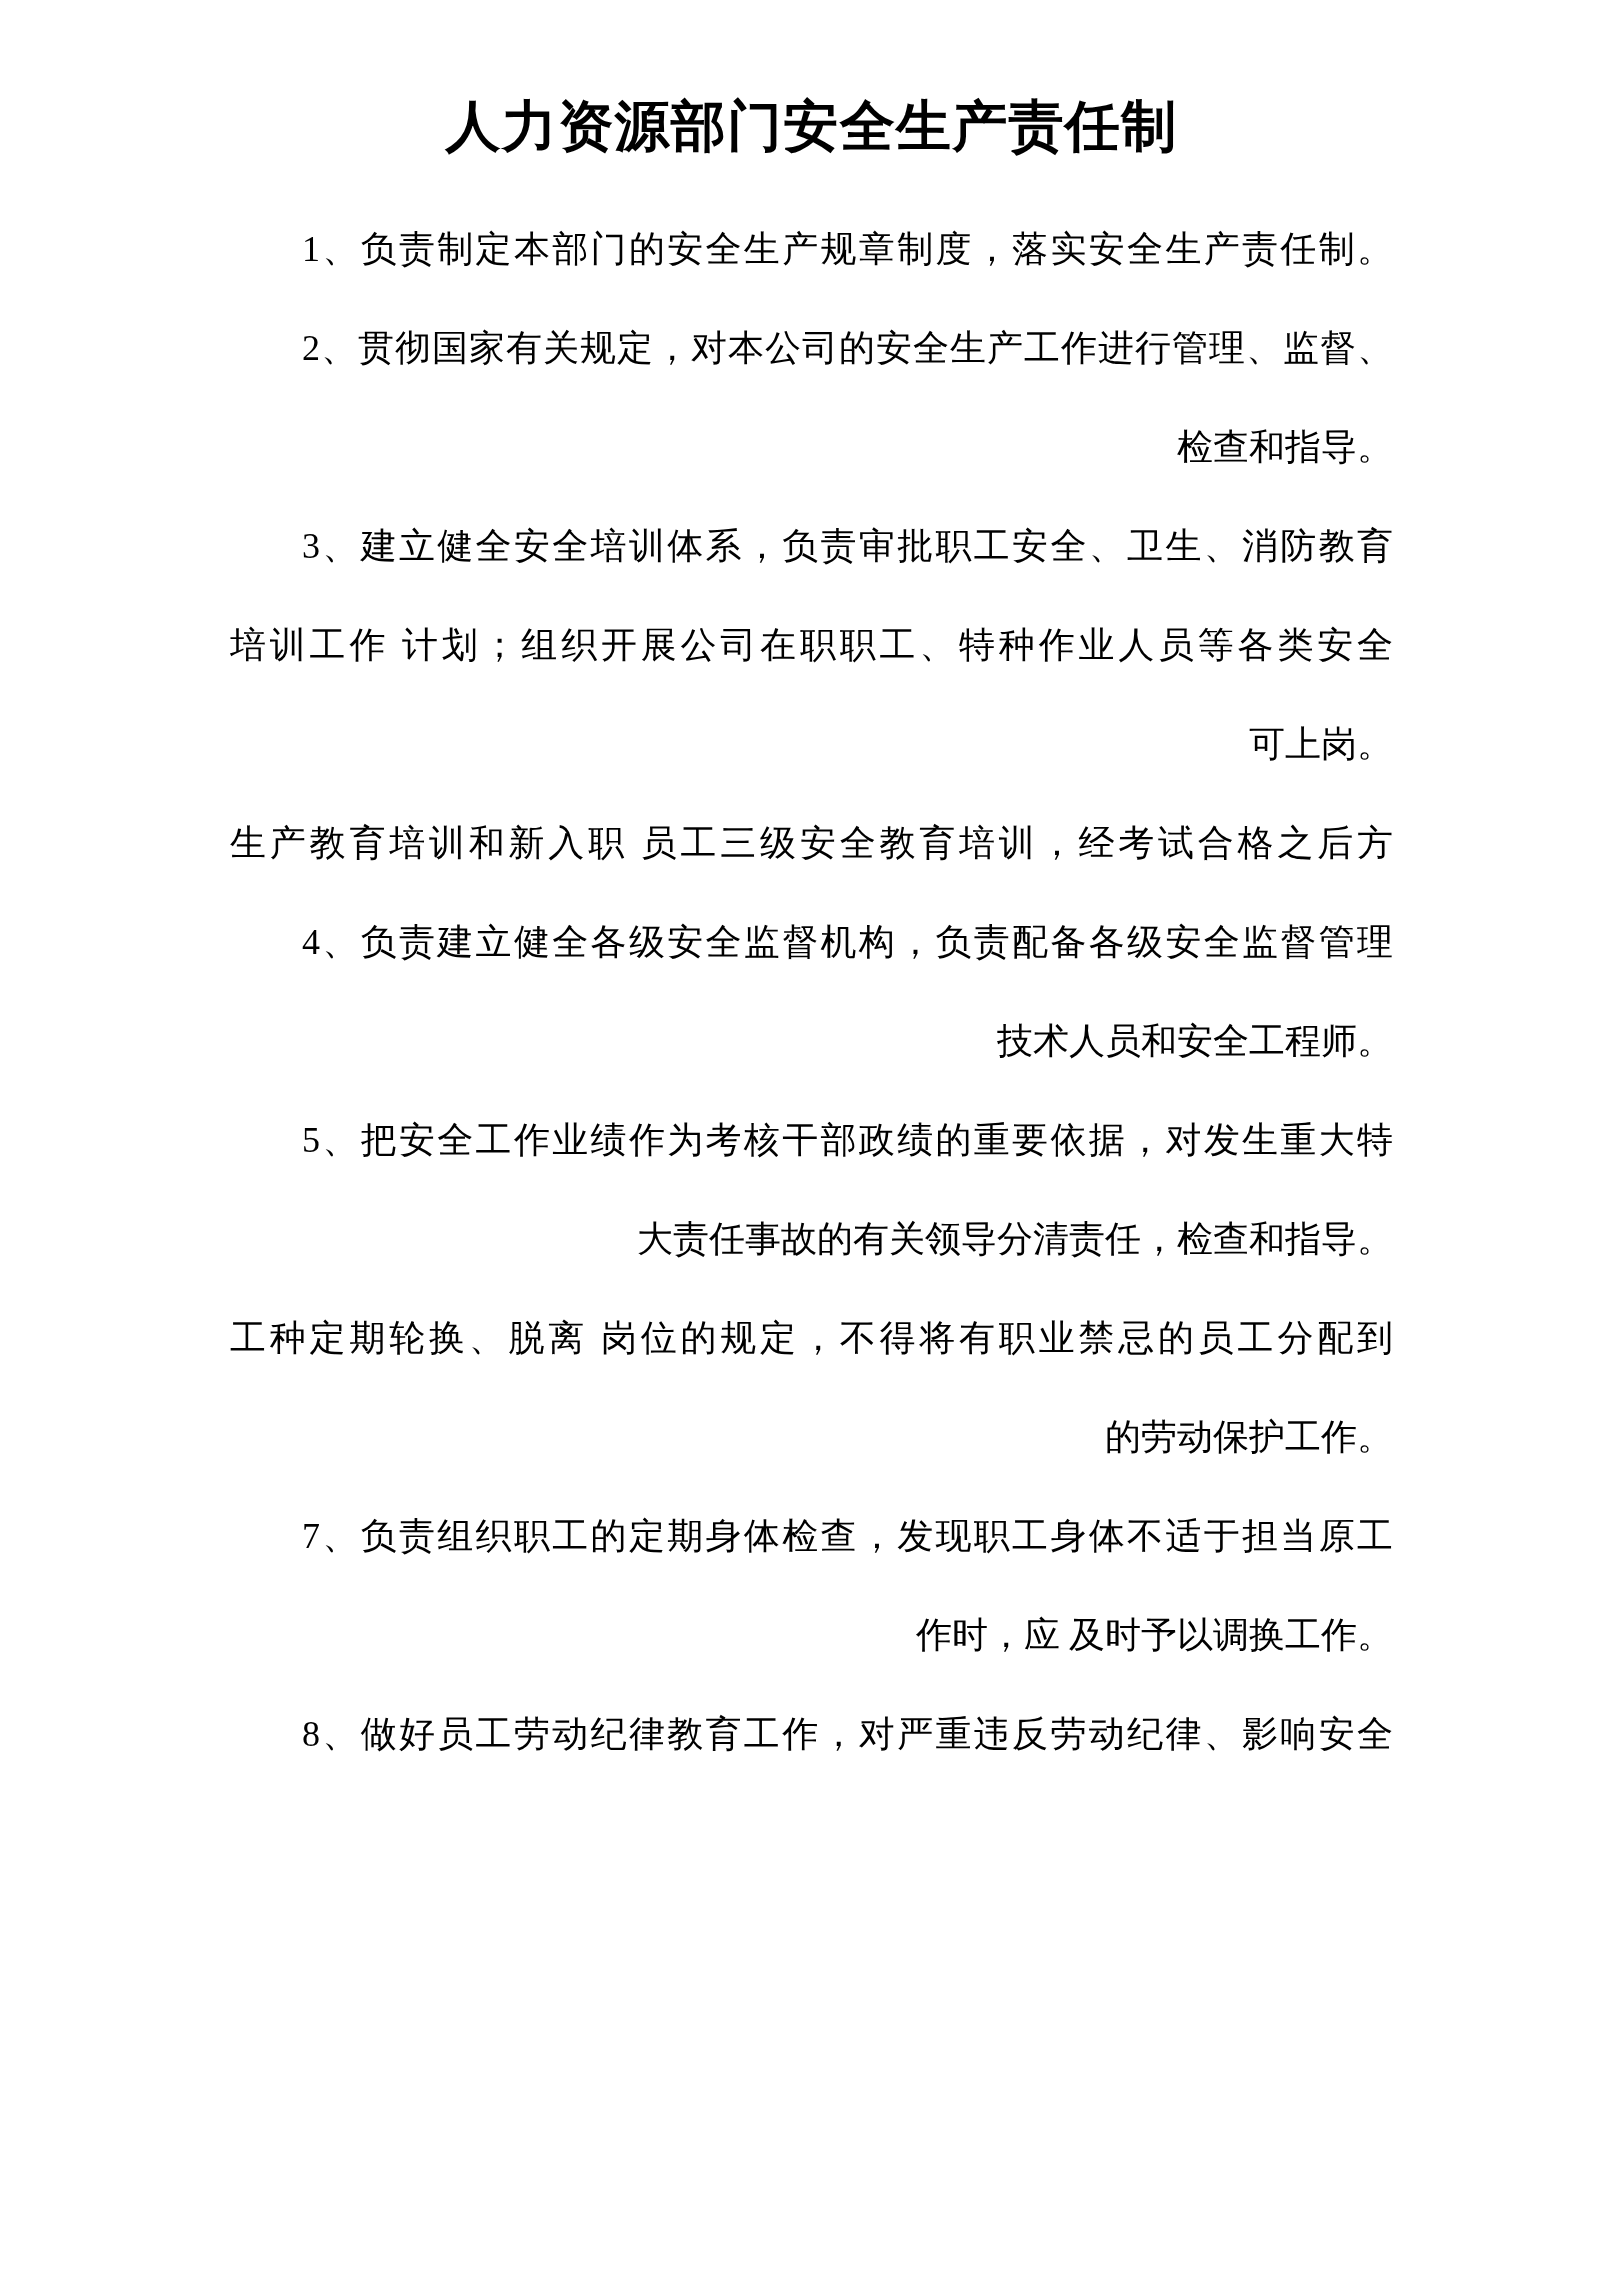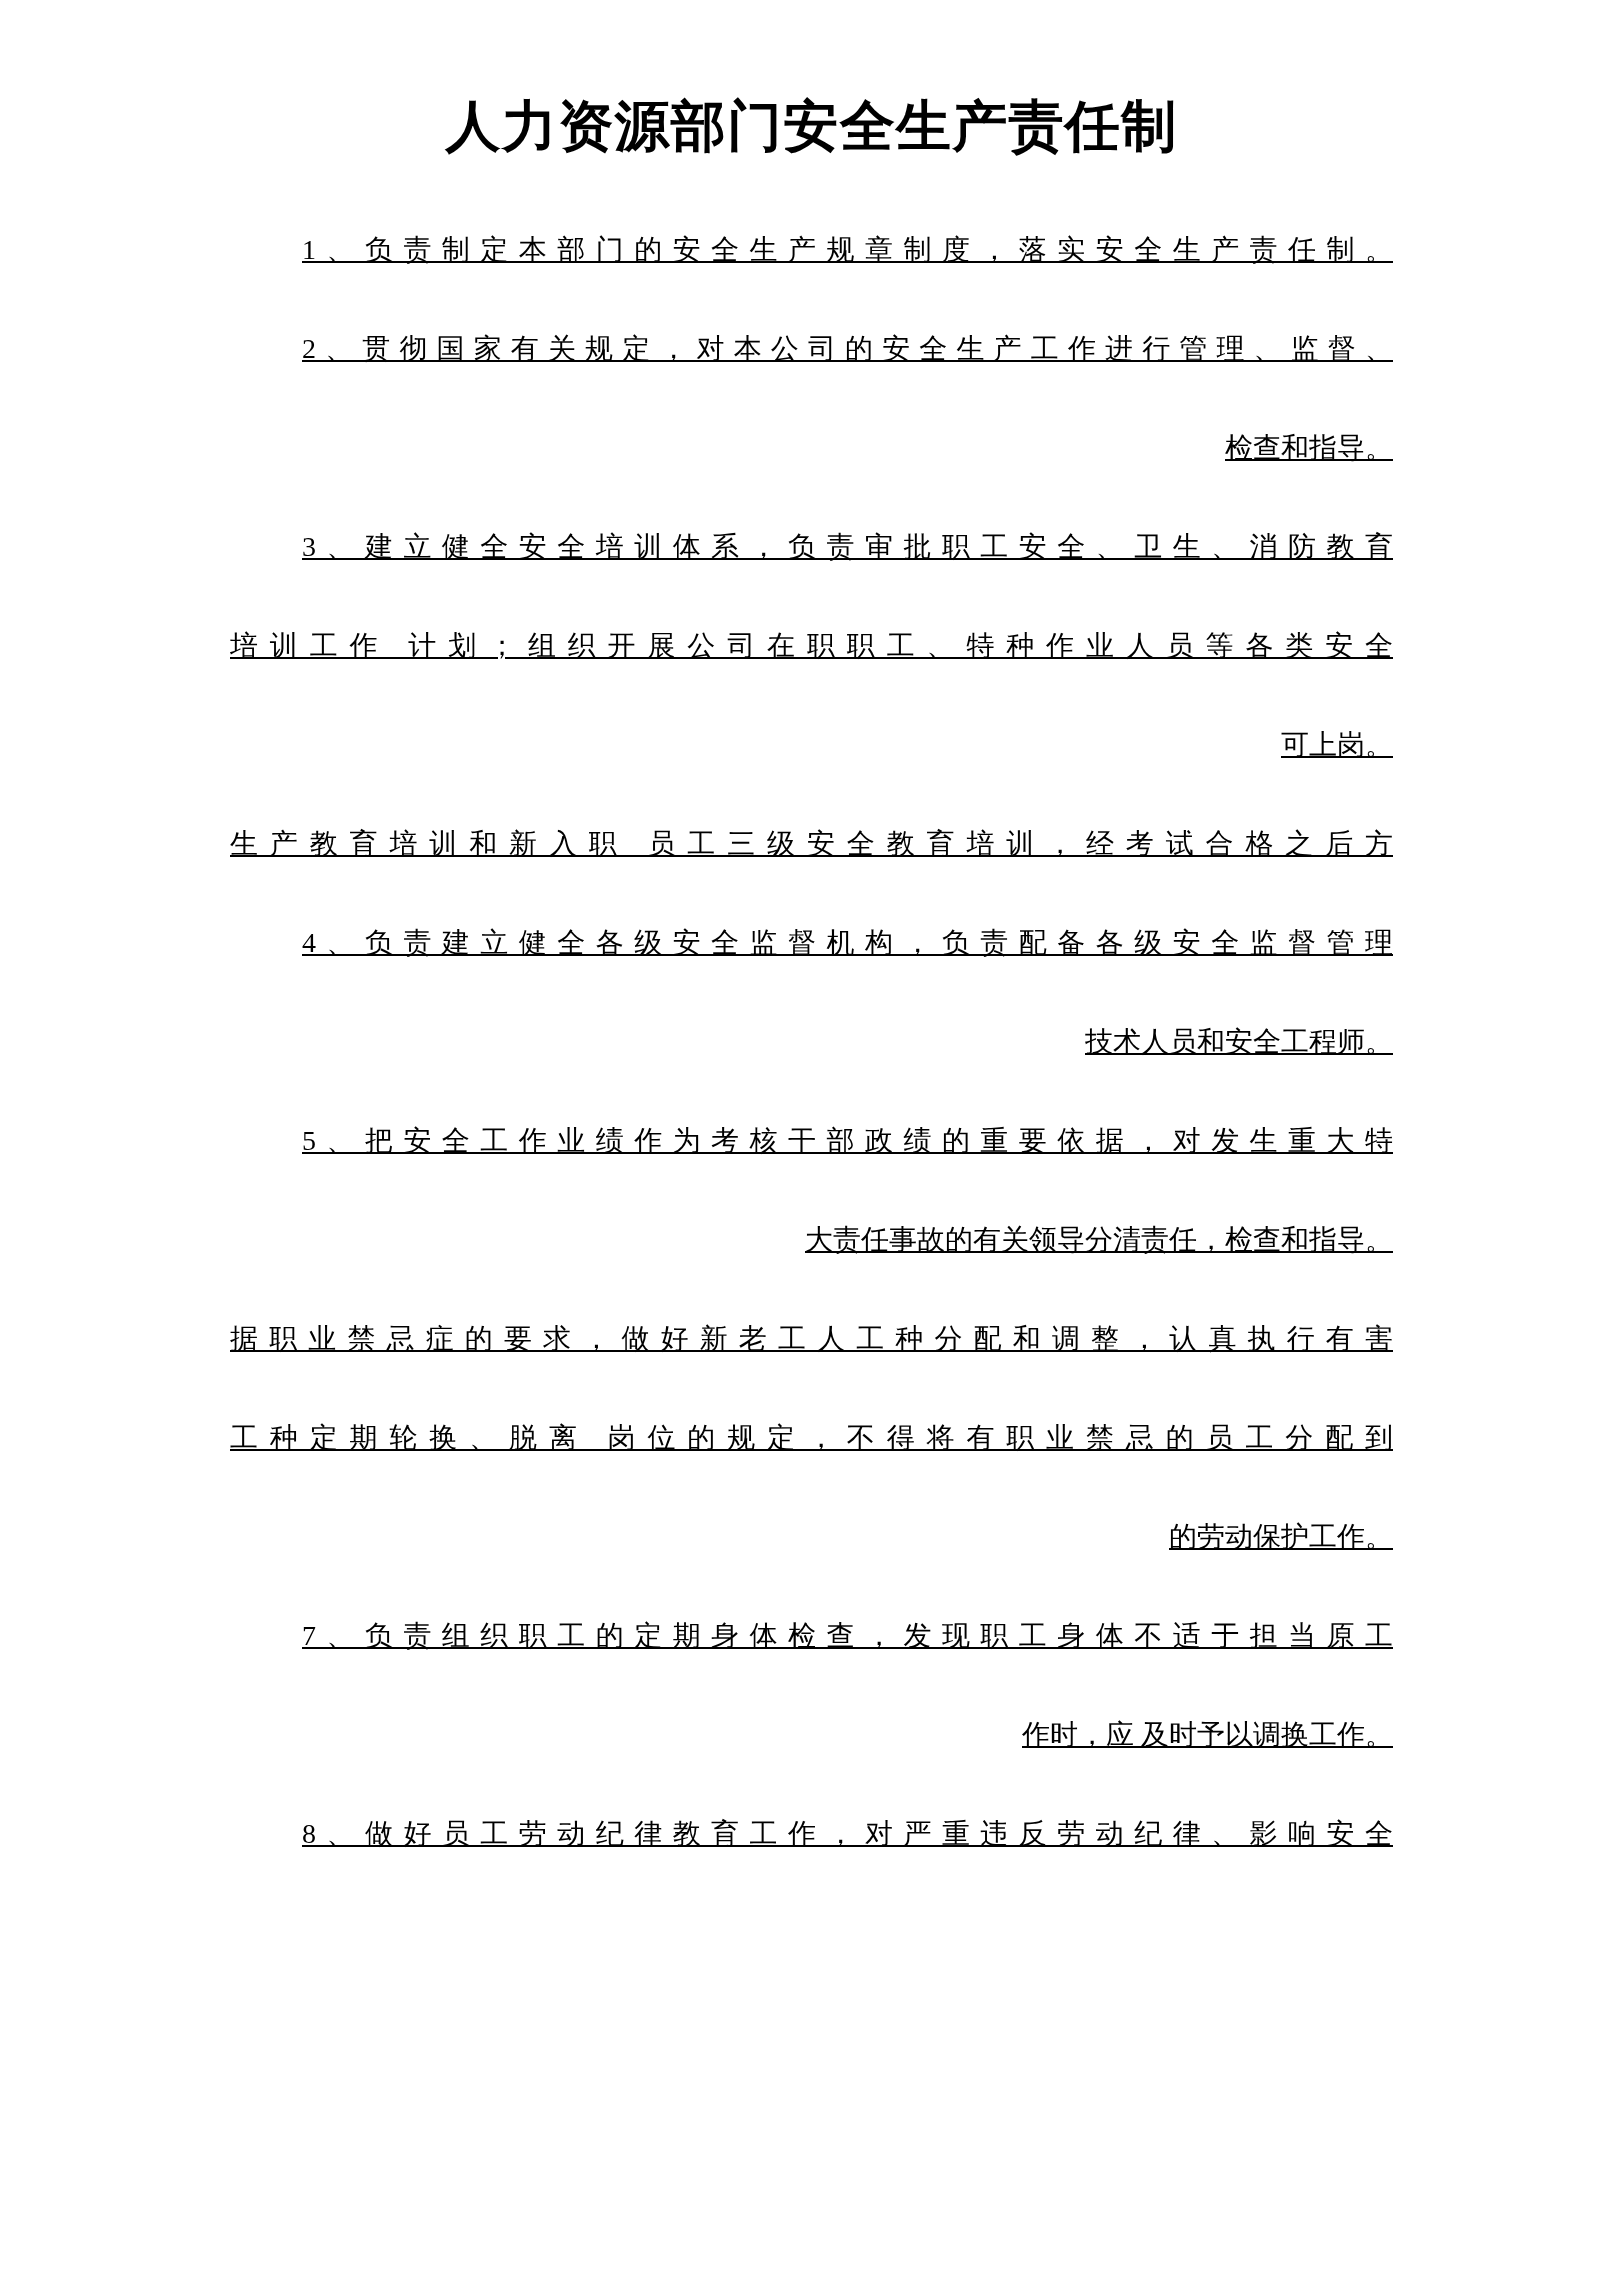--- a/index.html
+++ b/index.html
@@ -21,25 +21,24 @@
     text-align: center;
     font-size: 55px;
     font-weight: 700;
     line-height: 72px;
     letter-spacing: 1.3px;
   }
   .content {
     margin: 37px 230px 0 230px;
   }
   .line {
-    font-size: 28px;
+    font-size: 36px;
     line-height: 99px;
     height: 99px;
     overflow: hidden;
-    text-decoration: underline;
   }
   
   .line.fill {
     text-align: justify;
     text-align-last: justify;
     text-justify: inter-character;
   }
   
   .line.end {
     text-align: right;
@@ -60,21 +59,20 @@
     <div class="line fill indent">2、贯彻国家有关规定，对本公司的安全生产工作进行管理、监督、</div>
     <div class="line end">检查和指导。</div>
     <div class="line fill indent">3、建立健全安全培训体系，负责审批职工安全、卫生、消防教育</div>
     <div class="line fill">培训工作 计划；组织开展公司在职职工、特种作业人员等各类安全</div>
     <div class="line end">可上岗。</div>
     <div class="line fill">生产教育培训和新入职 员工三级安全教育培训，经考试合格之后方</div>
     <div class="line fill indent">4、负责建立健全各级安全监督机构，负责配备各级安全监督管理</div>
     <div class="line end">技术人员和安全工程师。</div>
     <div class="line fill indent">5、把安全工作业绩作为考核干部政绩的重要依据，对发生重大特</div>
     <div class="line end">大责任事故的有关领导分清责任，检查和指导。</div>
-    <div class="line fill">据职业禁忌症的要求，做好新老工人工种分配和调整，认真执行有害</div>
     <div class="line fill">工种定期轮换、脱离 岗位的规定，不得将有职业禁忌的员工分配到</div>
     <div class="line end">的劳动保护工作。</div>
     <div class="line fill indent">7、负责组织职工的定期身体检查，发现职工身体不适于担当原工</div>
     <div class="line end">作时，应 及时予以调换工作。</div>
     <div class="line fill indent">8、做好员工劳动纪律教育工作，对严重违反劳动纪律、影响安全</div>
   </div>
 </div>
 
 
 </body></html>

